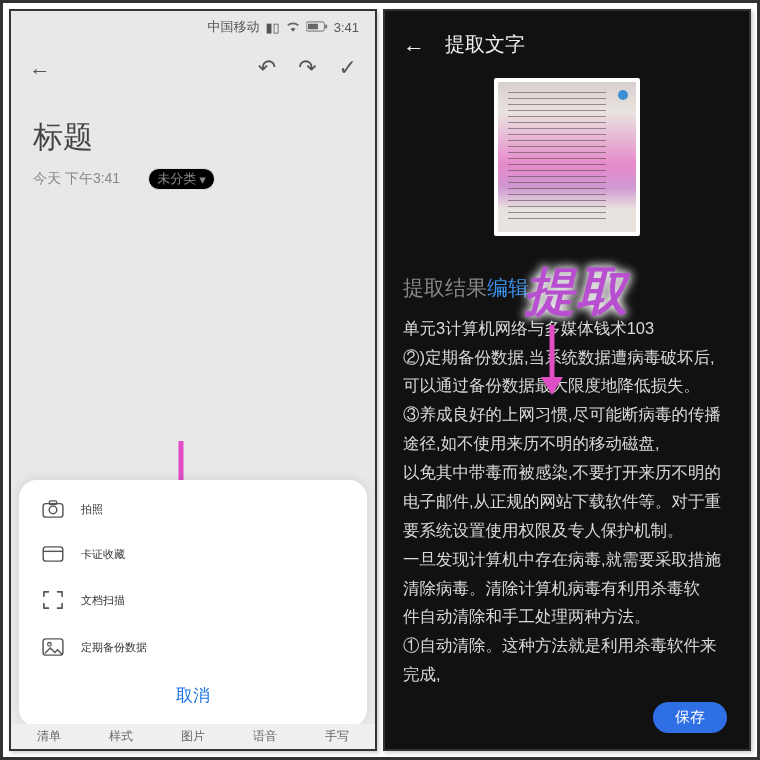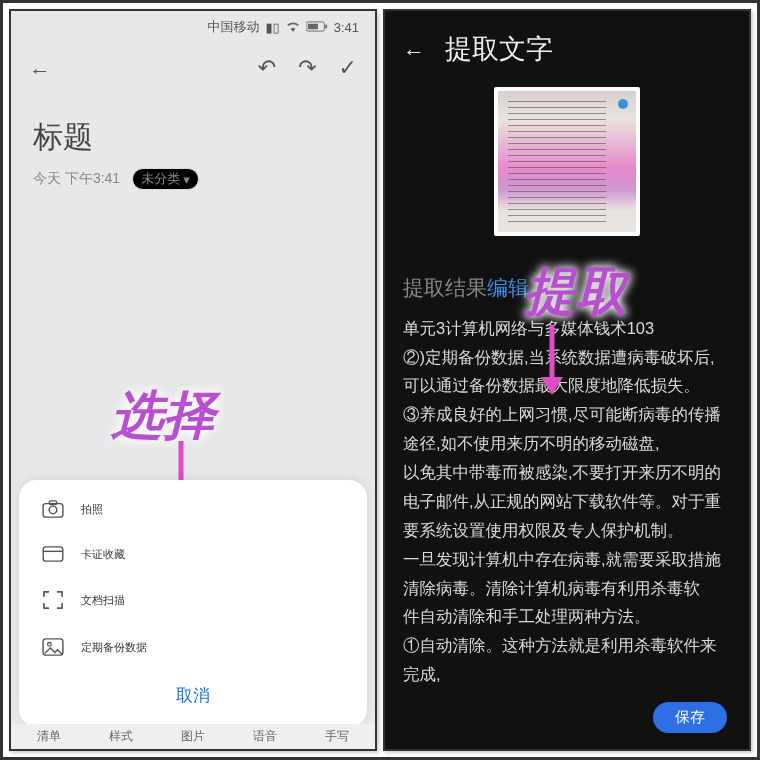--- a/index.html
+++ b/index.html
@@ -29,21 +29,21 @@
       height: 24px;
     }
     .topbar {
       display: flex; justify-content: space-between; align-items: center;
       padding: 12px 18px;
     }
     .topbar .left-icons, .topbar .right-icons { display: flex; gap: 22px; align-items: center; }
     .arrow-icon { font-size: 22px; color: #555; }
     .check-icon { font-size: 22px; color: #555; }
     .title { font-size: 30px; font-weight: 500; padding: 4px 22px; color: #444; margin-top: 20px; }
-    .subtitle { display: flex; align-items: center; gap: 12px; padding: 6px 22px; font-size: 14px; color: #888; }
+    .subtitle { display: flex; align-items: center; gap: 28px; padding: 6px 22px; font-size: 14px; color: #888; }
     .tag-chip {
       background: #000000; border: 1px solid #ddd; border-radius: 12px;
       padding: 1px 8px; font-size: 13px; color: #888; display: inline-flex; align-items: center; gap: 3px;
     }
     .left-anno {
       position: absolute; top: 370px; left: 100px;
       font-size: 52px; color: #b84fd1;
       text-shadow: 0 0 8px #fff, 0 0 12px #fff;
       font-family: "STKaiti","KaiTi",cursive; font-style: italic; font-weight: bold;
       pointer-events:none;
@@ -67,21 +67,21 @@
     .sheet-cancel { text-align: center; padding: 14px; font-size: 17px; color: #1a73e8; }
     .bottom-tabs {
       position: absolute; bottom: 0; left: 0; right: 0;
       display: flex; justify-content: space-around; padding: 4px 2px;
       font-size: 12px; color: #666; background: rgba(240,240,242,0.9);
     }
     
     .right { background: #111; display: flex; flex-direction: column; color: #ccc; }
     .right .topbar2 { display: flex; align-items: center; gap: 20px; padding: 20px 18px; }
     .topbar2 .back { font-size: 22px; color: #eee; }
-    .topbar2 .ttl { font-size: 27px; color: #eee; }
+    .topbar2 .ttl { font-size: 20px; color: #eee; }
     .scan-thumb {
       margin: 0 auto; width: 146px; height: 220px;
       background: linear-gradient(180deg,#d8d0cf 0%, #e9e3df 20%, #e68acb 55%, #cf97d2 70%, #e9e3df 85%);
       border: 4px solid #fff; border-radius: 2px; position: relative; overflow: hidden;
     }
     .scan-thumb::before {
       content: ""; position: absolute; top: 10px; left: 10px; right: 30px; bottom: 10px;
       background: repeating-linear-gradient(180deg, rgba(80,70,65,0.55) 0 1px, transparent 1px 6px);
     }
     .scan-thumb::after {
@@ -146,21 +146,20 @@
 
   <div class="title">标题</div>
   <div class="subtitle">
     <span>今天 下午3:41</span>
     <span class="tag-chip">
       <span>未分类</span>
       <span>▾</span>
     </span>
   </div>
 
-  <div class="left-anno">选择</div>
   <svg class="arrow-down-pink" width="30" height="96" viewBox="0 0 30 96">
     <line x1="15" y1="0" x2="15" y2="82" stroke="#e14dc4" stroke-width="5"></line>
     <polygon points="15,96 4,78 26,78" fill="#e14dc4"></polygon>
   </svg>
 
   <div class="sheet">
     <div class="sheet-item">
       <span class="ic">
         <svg width="22" height="18" viewBox="0 0 24 20">
             <rect x="1" y="4" width="22" height="15" rx="3" fill="none" stroke="#555" stroke-width="1.6"></rect>

